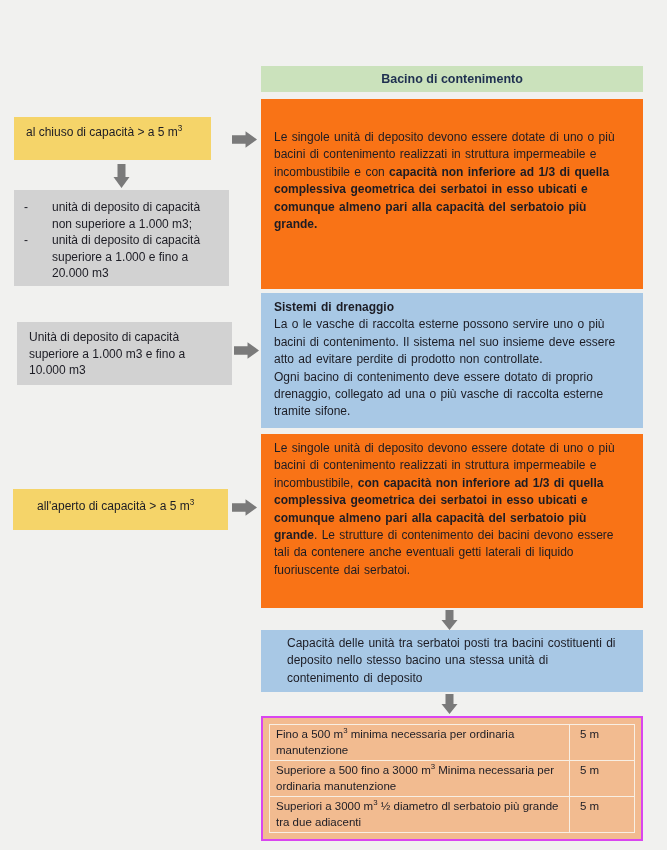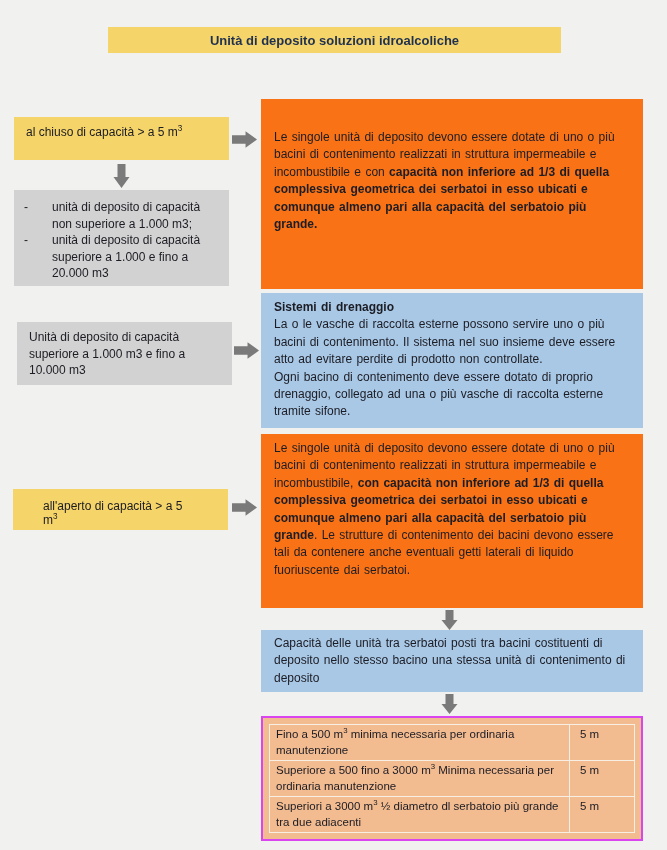--- a/index.html
+++ b/index.html
@@ -28,25 +28,25 @@
     font-weight:bold;font-size:12.5px;color:#1f3050;
   }
   .para{font-size:12px;line-height:17.4px;word-spacing:1px;}
   .orange{background:#f97316;}
   .blue{background:#a8c8e5;}
   .gray{background:#d2d2d2;}
   .yellow{background:#f5d469;}
   .orange1{left:261px;top:99px;width:382px;height:190px;padding:30px 13px 8px 13px;overflow:hidden;}
   .blue1{left:261px;top:293px;width:382px;height:135px;padding:6px 13px;overflow:hidden;}
   .orange2{left:261px;top:434px;width:382px;height:174px;padding:6px 13px;overflow:hidden;}
-  .blue2{left:261px;top:630px;width:382px;height:62px;padding:5px 13px;overflow:hidden;}
-  .yellow1{left:14px;top:117px;width:215px;height:43px;padding:8px 12px;font-size:12px;}
+  .blue2{left:261px;top:630px;width:382px;height:62px;padding:5px 26px;overflow:hidden;}
+  .yellow1{left:14px;top:117px;width:197px;height:43px;padding:8px 12px;font-size:12px;}
   .gray1{left:14px;top:190px;width:215px;height:96px;padding:9px 8px 8px 10px;font-size:12px;line-height:16.5px;overflow:hidden;}
   .gray2{left:17px;top:322px;width:215px;height:63px;padding:7px 12px;font-size:12px;line-height:16.5px;overflow:hidden;}
-  .yellow2{left:13px;top:489px;width:215px;height:41px;padding:10px 30px;font-size:12px;}
+  .yellow2{left:13px;top:489px;width:215px;height:41px;padding:10px 24px;font-size:12px;}
   .list-row{display:flex;}
   .list-bullet{width:28px;flex:0 0 28px;}
   .list-text{flex:1;}
   b{font-weight:bold;}
   sup{font-size:0.68em;vertical-align:super;line-height:0;}
   .arrow{position:absolute;}
   .arrow svg{display:block;}
   .tablebox{
     left:261px;top:716px;width:382px;height:125px;
     background:#f2bb90;border:2px solid #d946ef;
@@ -62,24 +62,24 @@
     padding:2px 6px;vertical-align:top;
   }
   .dtable td.val{width:48px;text-align:left;padding-left:10px;vertical-align:top;}
   .mt-title{font-weight:bold;}
 </style>
 </head>
 <body>
 
 <div class="canvas">
 
-  <div class="box title-box">
-    <span>Unità di deposito soluzioni idroalcoliche</span>
+
+  <div class="box green-header">
+    <span>Bacino di contenimento</span>
   </div>
-
 
   <div class="box yellow yellow1">
     <span>al chiuso di capacità &gt; a 5 m</span><sup>3</sup>
   </div>
 
   <div class="arrow" style="left:113px;top:164px;">
     <svg width="17" height="24" viewBox="0 0 16 24">
         <path d="M4 0 V13 H0 L8 24 L16 13 H12 V0 Z" fill="#7a7a7a"></path>
       </svg>
   </div>

